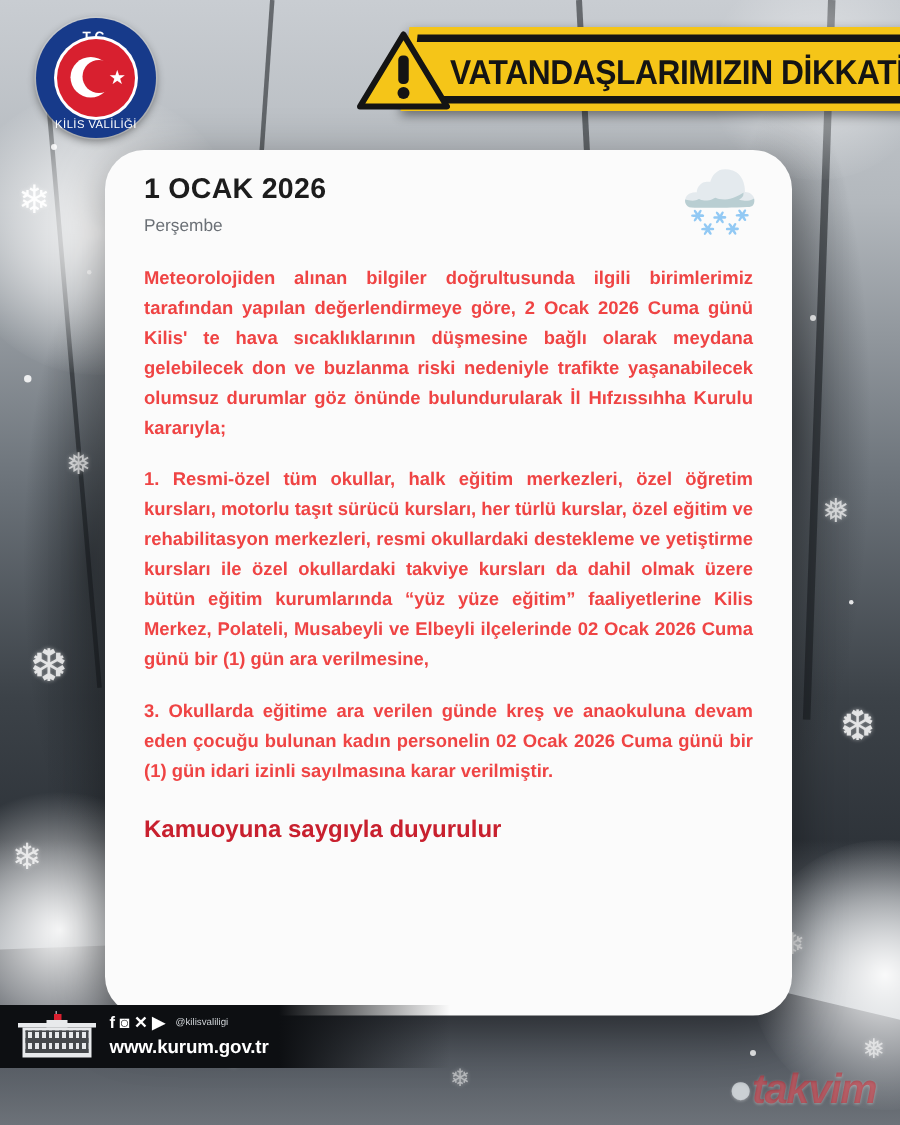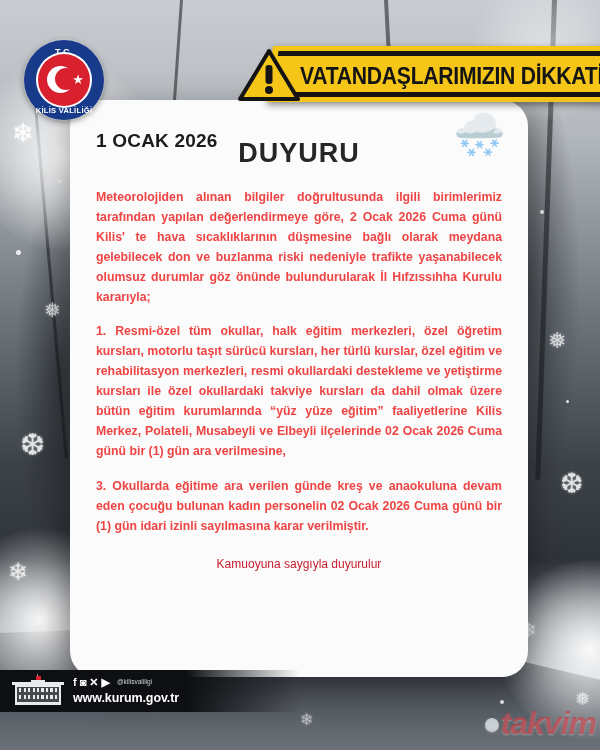--- a/index.html
+++ b/index.html
@@ -53,21 +53,21 @@
     text-shadow:0 0 3px rgba(255,255,255,.6);
     user-select:none;
   }
   .frost-cluster{
     position:absolute;
     background:radial-gradient(circle, rgba(255,255,255,.95) 0%, rgba(255,255,255,.45) 40%, rgba(255,255,255,0) 72%);
     border-radius:50%;
   }
 
   
-  #header { position:absolute; left:0; top:0; width:520px; height:100px; z-index:6;margin-top:28px; }
+  #header { position:absolute; left:0; top:0; width:520px; height:100px; z-index:6; }
 
   .seal {
     position:absolute; left:24px; top:12px; width:80px; height:80px;
     border-radius:50%;
     background:#173a8a;
     box-shadow:0 0 0 1px rgba(255,255,255,.25), 0 2px 6px rgba(0,0,0,.45);
     display:flex; align-items:center; justify-content:center;
   }
   .seal-inner {
     width:52px; height:52px; border-radius:50%;
@@ -86,21 +86,21 @@
   .seal-star{
     position:absolute; right:6px; top:19px;
     color:#fff; font-size:13px; line-height:1;
   }
   .seal-tc{
     position:absolute; top:7px; left:0; right:0; text-align:center;
     color:#fff; font-size:9px; font-weight:bold; letter-spacing:.5px;
   }
   .seal-name{
     position:absolute; bottom:5px; left:0; right:0; text-align:center;
-    color:#fff; font-size:7.5px; font-weight:bold; letter-spacing:.3px;
+    color:#fff; font-size:7.5px; font-weight:normal; letter-spacing:.3px;
   }
 
   .warn-banner { position:absolute; left:238px; top:18px; width:372px; height:58px; }
   .warn-bar {
     position:absolute; left:32px; top:0; width:340px; height:56px;
     background:#f5c518;
     transform:skewX(-6deg);
     box-shadow:0 3px 7px rgba(0,0,0,.45);
   }
   .warn-bar::before, .warn-bar::after{
@@ -121,38 +121,38 @@
     position:absolute; left:0; top:2px; width:62px; height:54px; z-index:2;
   }
 
   
   #card{
     position:absolute; left:70px; top:100px; width:458px; height:577px;
     background:#fbfbfb; border-radius:26px;
     box-shadow:0 10px 34px rgba(0,0,0,.42);
     z-index:5; overflow:hidden;
   }
-  .card-pad{ padding:30px 26px 0 26px; position:relative; height:100%; }
+  .card-pad{ padding:16px 26px 0 26px; position:relative; height:100%; }
   .date{ font-size:19px; font-weight:bold; color:#1c1c1c; letter-spacing:.2px; }
   .weekday{ font-size:11.5px; color:#6b7076; margin-top:7px; }
   .snow-emoji{ position:absolute; right:22px; top:14px; font-size:42px; line-height:1; }
   .duyuru{
     text-align:center; font-size:27px; font-weight:bold; color:#262626;
     letter-spacing:1px; margin-top:-14px;
   }
   .body-text{
     margin-top:19px;
     font-size:12.3px; line-height:1.62; color:#ef4444;
     font-weight:bold; text-align:justify;
     text-justify:inter-word;
   }
   .body-text p{ margin-bottom:15px; }
   .closing{
-    margin-top:20px; text-align:center;
-    color:#c8202e; font-weight:normal; font-size:12px;
+    margin-top:20px; text-align:left;
+    color:#c8202e; font-weight:bold; font-size:16px;
   }
 
   
   #footer{
     position:absolute; left:0; bottom:38px; width:300px; height:42px;
     background:linear-gradient(90deg,#0d0f12 0%,#0d0f12 62%,rgba(13,15,18,0) 100%);
     z-index:7; display:flex; align-items:center; padding-left:12px;
   }
   .gov-building{ width:52px; height:28px; position:relative; flex:0 0 auto; }
   .gb-body{ position:absolute; left:3px; bottom:0; width:46px; height:20px; background:#e8eaec; }
@@ -166,22 +166,22 @@
       repeating-linear-gradient(90deg,#2a2d31 0 2px,transparent 2px 4.5px),
       repeating-linear-gradient(0deg,#2a2d31 0 3px,transparent 3px 7px);
     opacity:.85;
   }
   .foot-txt{ margin-left:9px; color:#fff; }
   .foot-social{ display:flex; align-items:center; gap:3px; font-size:11px; font-weight:bold; line-height:1; }
   .foot-handle{ font-size:6.5px; color:#cfd3d7; margin-left:4px; font-weight:normal; }
   .foot-url{ font-size:12.5px; font-weight:bold; margin-top:3px; letter-spacing:-.1px; }
 
   .wm{
-    position:absolute; right:4px; bottom:8px; z-index:7;
-    font-size:32px; font-weight:bold; font-style:italic;
+    position:absolute; right:16px; bottom:8px; z-index:7;
+    font-size:28px; font-weight:bold; font-style:italic;
     color:rgba(198,32,44,.55); letter-spacing:-1px;
     text-shadow:0 1px 2px rgba(255,255,255,.35);
   }
   .wm-dot{ color:rgba(220,225,230,.75); font-style:normal; }
 </style>
 </head>
 <body>
 
 <div id="bg">
   <div class="bg-base"></div>
@@ -235,22 +235,22 @@
       <rect x="27.5" y="17" width="7" height="19" rx="3" fill="#141414"></rect>
       <circle cx="31" cy="42" r="4" fill="#141414"></circle>
     </svg>
     <div class="warn-text">VATANDAŞLARIMIZIN DİKKATİNE</div>
   </div>
 </div>
 
 <div id="card">
   <div class="card-pad">
     <div class="date">1 OCAK 2026</div>
+    <div class="weekday">Perşembe</div>
     <div class="snow-emoji">🌨️</div>
-    <div class="duyuru">DUYURU</div>
 
     <div class="body-text">
       <p>Meteorolojiden alınan bilgiler doğrultusunda ilgili birimlerimiz tarafından yapılan değerlendirmeye göre, 2 Ocak 2026 Cuma günü Kilis' te hava sıcaklıklarının düşmesine bağlı olarak meydana gelebilecek don ve buzlanma riski nedeniyle trafikte yaşanabilecek olumsuz durumlar göz önünde bulundurularak İl Hıfzıssıhha Kurulu kararıyla;</p>
       <p>1. Resmi-özel tüm okullar, halk eğitim merkezleri, özel öğretim kursları, motorlu taşıt sürücü kursları, her türlü kurslar, özel eğitim ve rehabilitasyon merkezleri, resmi okullardaki destekleme ve yetiştirme kursları ile özel okullardaki takviye kursları da dahil olmak üzere bütün eğitim kurumlarında “yüz yüze eğitim” faaliyetlerine Kilis Merkez, Polateli, Musabeyli ve Elbeyli ilçelerinde 02 Ocak 2026 Cuma günü bir (1) gün ara verilmesine,</p>
       <p>3. Okullarda eğitime ara verilen günde kreş ve anaokuluna devam eden çocuğu bulunan kadın personelin 02 Ocak 2026 Cuma günü bir (1) gün idari izinli sayılmasına karar verilmiştir.</p>
     </div>
 
     <div class="closing">Kamuoyuna saygıyla duyurulur</div>
   </div>
 </div>

